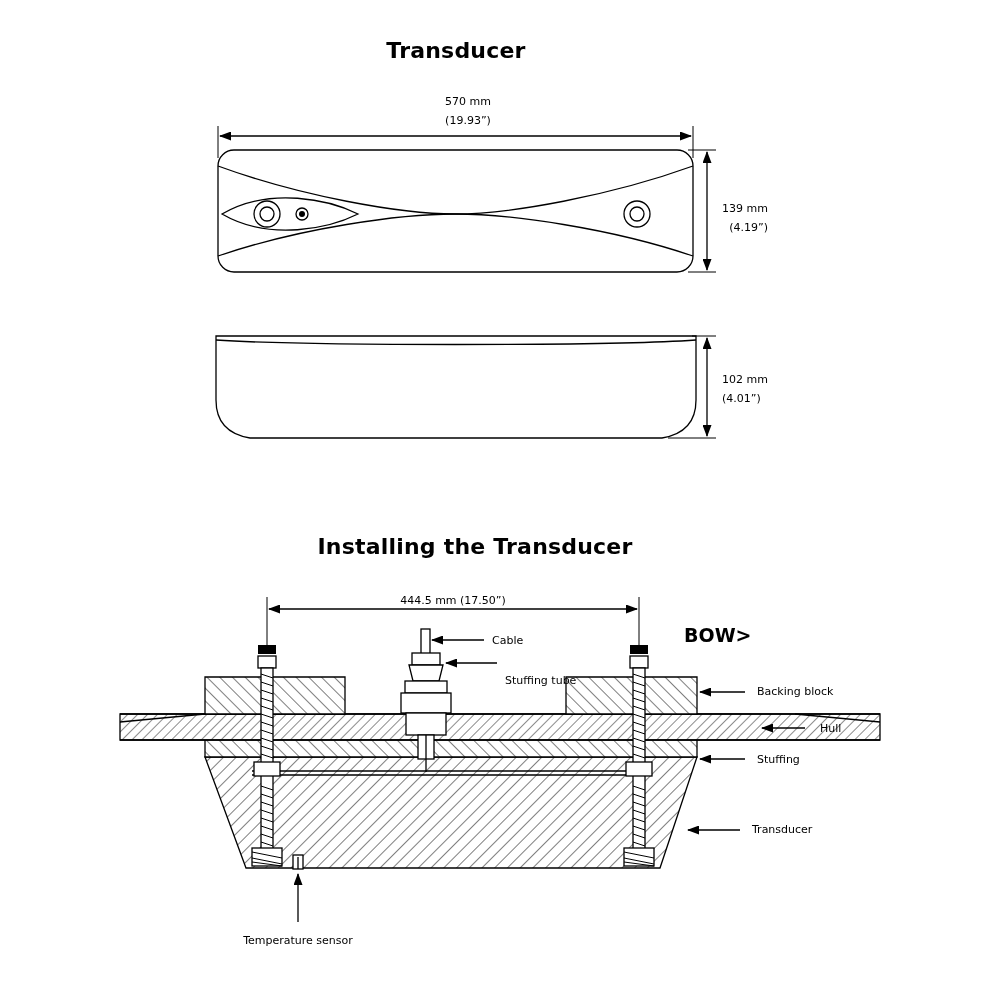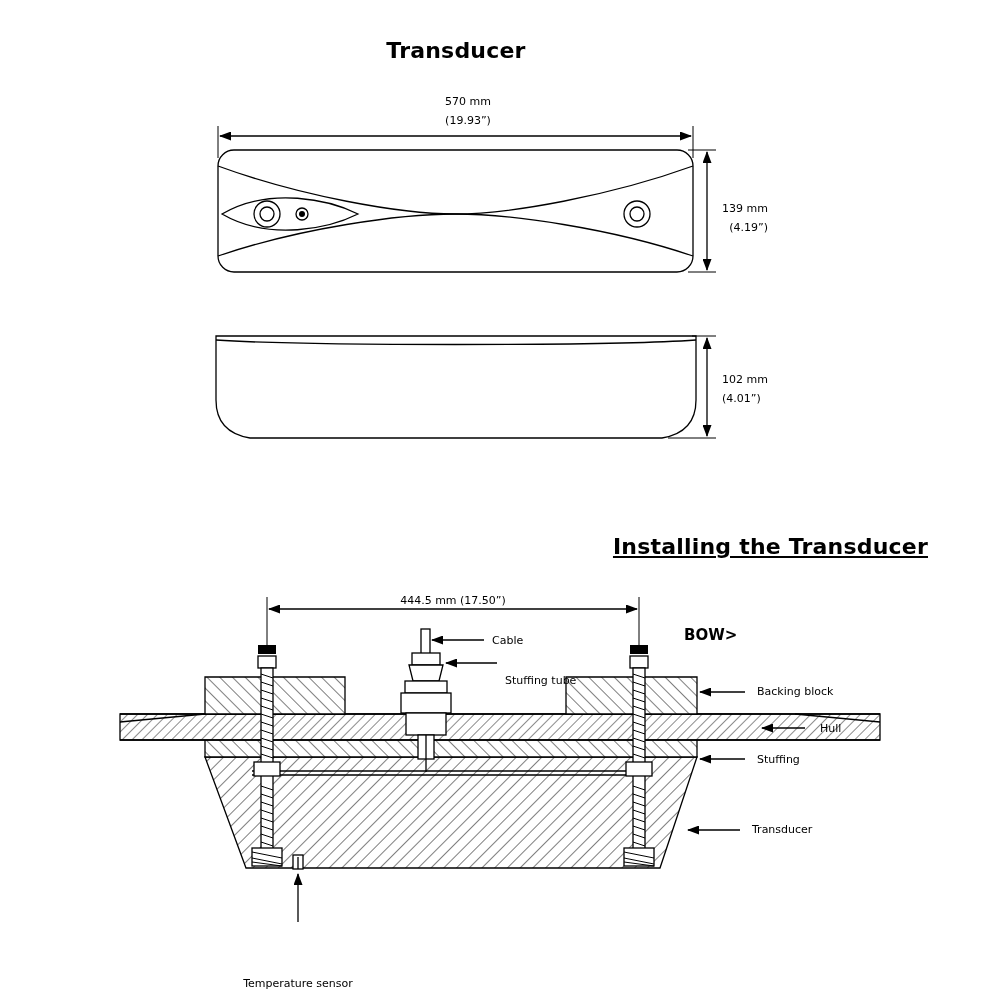--- a/index.html
+++ b/index.html
@@ -26,38 +26,37 @@
     letter-spacing: 0.2px;
     white-space: nowrap;
   }
   #title-transducer {
     left: 0;
     top: 38px;
     width: 912px;
     text-align: center;
   }
   #title-installing {
-    left: 8px;
+    left: 15px;
     top: 534px;
     width: 920px;
-    text-align: right;
-    text-decoration: underline;
+    text-align: center;
   }
   .lbl {
     position: absolute;
     font-size: 11px;
     white-space: nowrap;
     line-height: 19px;
   }
   .lbl.center {
     text-align: center;
   }
   .lbl.bold {
     font-weight: bold;
-    font-size: 15px;
+    font-size: 19px;
   }
   svg {
     position: absolute;
     left: 0;
     top: 0;
   }
   .ln {
     fill: none;
     stroke: #000000;
     stroke-width: 1.3;
@@ -307,15 +306,15 @@
   <div class="lbl" style="left:505px; top:671px;">Stuffing tube</div>
 
   <div class="lbl" style="left:757px; top:682px;">Backing block</div>
 
   <div class="lbl" style="left:820px; top:719px;">Hull</div>
 
   <div class="lbl" style="left:757px; top:750px;">Stuffing</div>
 
   <div class="lbl" style="left:752px; top:820px;">Transducer</div>
 
-  <div class="lbl center" style="left:198px; top:974px; width:200px;">Temperature sensor</div>
+  <div class="lbl center" style="left:198px; top:931px; width:200px;">Temperature sensor</div>
 
 </div>
 
 </body></html>

